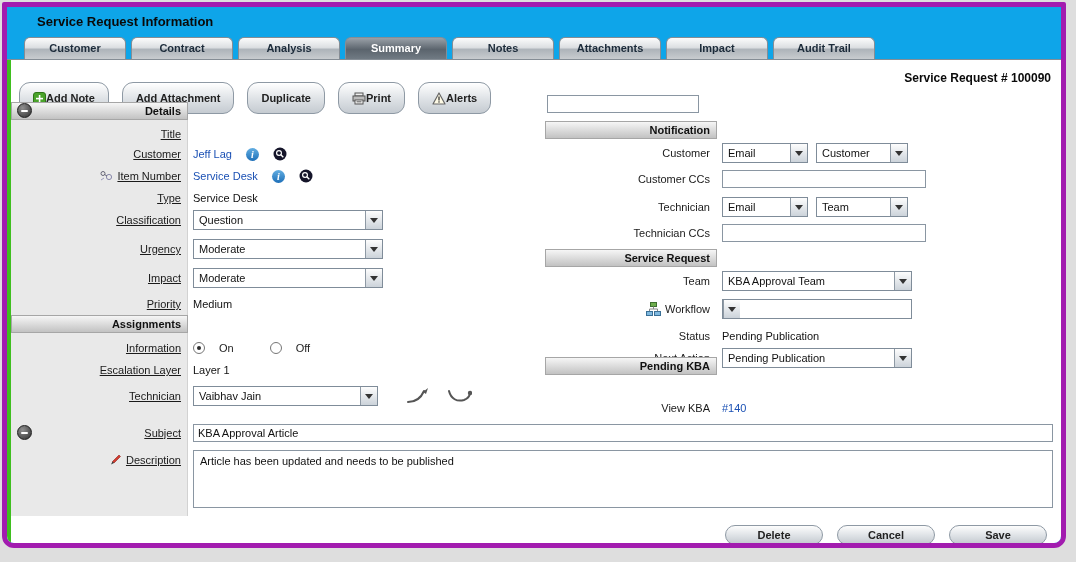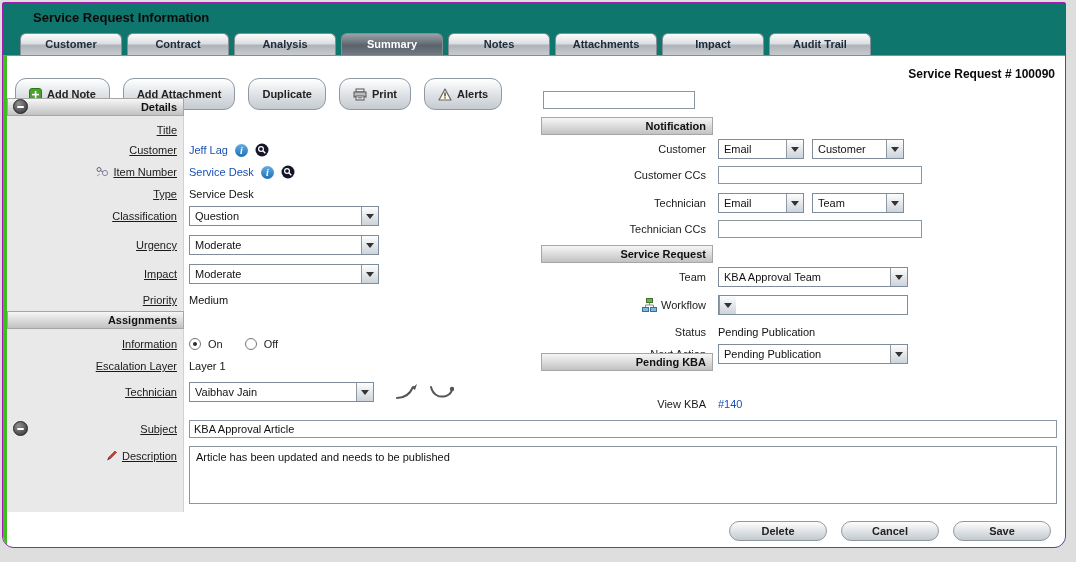--- a/index.html
+++ b/index.html
@@ -5,21 +5,21 @@
   * { box-sizing: border-box; }
   html,body { margin:0; padding:0; }
   body {
     width:1076px; height:562px; overflow:hidden;
     background:#dedede;
     font-family:"Liberation Sans", sans-serif;
     font-size:11px; color:#222;
   }
   .window {
     position:absolute; left:2px; top:2px; width:1064px; height:546px;
-    background:#0f766e; border:1px solid #a21caf;
+    background:#0ea5e9; border:5px solid #a21caf;
     border-radius:2px 2px 12px 12px; overflow:hidden;
   }
   .titlebar {
     height:28px; line-height:30px; padding-left:30px;
     font-size:13px; font-weight:bold; color:#0a0a0a;
   }
   .tabs { display:flex; align-items:flex-end; gap:5px; height:24px; padding-left:17px; }
   .tab {
     width:102px; height:22px; line-height:21px; text-align:center;
     font-size:11px; font-weight:bold; color:#1c2b3a;
@@ -29,21 +29,21 @@
   }
   .tab.active {
     background:linear-gradient(#9aa1a8 0%, #5b646d 55%, #707a83 100%);
     color:#ffffff;
   }
   .content { position:relative; height:492px; background:#ffffff; border-top:1px solid #858d95; }
   .greenbar { position:absolute; left:0; top:0; bottom:0; width:4px; background:#3fbf1f; }
 
   .toolbar { position:relative; display:flex; align-items:center; gap:13px; height:34px; padding:2px 8px 0 12px; }
   .tb-btn {
-    display:inline-flex; align-items:center; justify-content:center; gap:5px;
+    display:inline-flex; align-items:center; justify-content:center; 
     height:32px; padding:0 13px; border:1px solid #8e99a4; border-radius:11px;
     background:linear-gradient(#ffffff, #dde1e5 55%, #c5cbd1);
     font-family:"Liberation Sans", sans-serif; font-size:11px; font-weight:bold; color:#222;
     cursor:pointer; white-space:nowrap;margin-top:40px;
   }
   .req-num { margin-left:auto; font-size:12px; font-weight:bold; color:#0a0a0a; padding-right:2px; }
 
   .form { position:relative; height:424px; }
   .label-col-bg {
     position:absolute; left:4px; top:8px; width:177px; bottom:2px;
@@ -54,21 +54,21 @@
     background:linear-gradient(#f6f6f6, #c2c2c2);
     border:1px solid #a6a6a6; font-weight:bold; color:#111;
     text-align:right; padding-right:6px;
   }
   .sec-hd.l { left:4px; width:177px; }
   .lrow { position:absolute; left:4px; display:flex; align-items:center; height:20px; }
   .llbl {
     width:177px; display:flex; align-items:center; justify-content:flex-end;
     gap:4px; padding-right:7px; color:#1a1a1a;text-decoration:underline;
   }
-  .fld { display:flex; align-items:center; gap:7px; margin-left:5px; }
+  .fld { display:flex; align-items:center; gap:14px; margin-left:5px; }
   .lnk { color:#1a50b4; cursor:pointer; text-decoration:none; }
   .val { color:#111; }
 
   .dd {
     display:flex; align-items:stretch; height:20px; background:#fff;
     border:1px solid #7f8c99; cursor:pointer;
   }
   .dd-val { flex:1; padding:0 5px; line-height:18px; white-space:nowrap; overflow:hidden; color:#111; }
   .dd-btn {
     width:17px; display:flex; align-items:center; justify-content:center;

